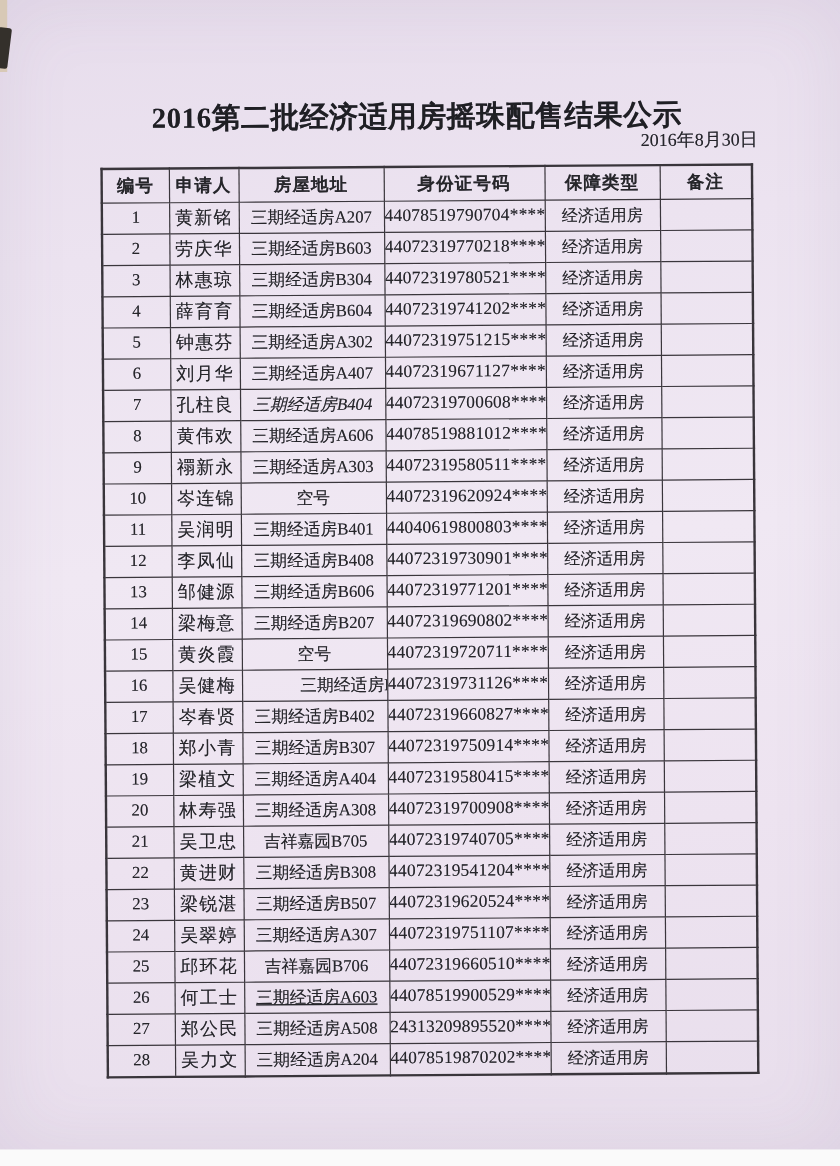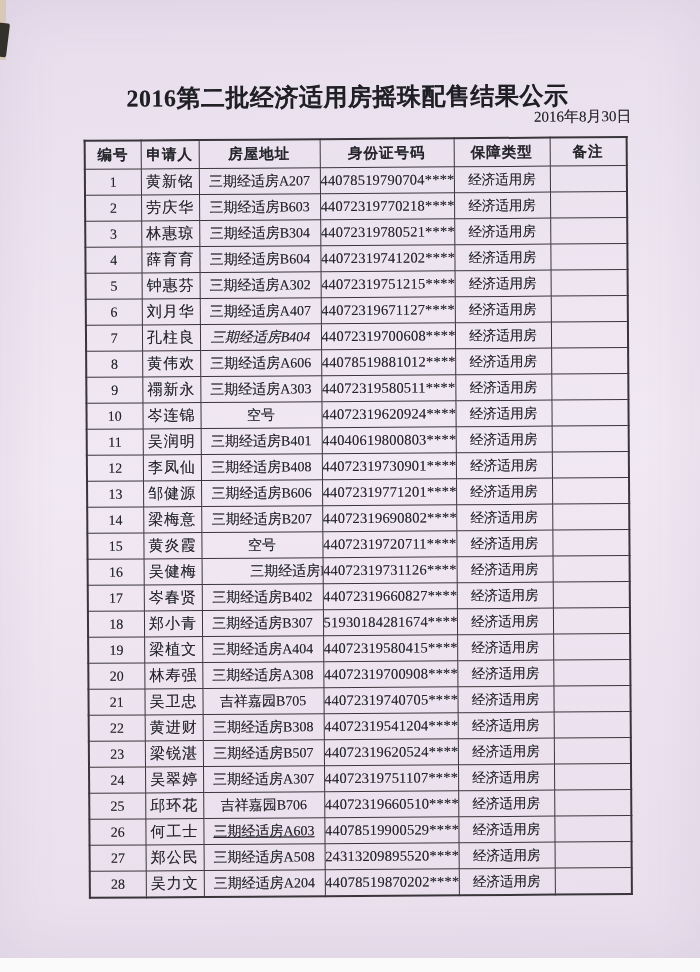--- a/index.html
+++ b/index.html
@@ -227,21 +227,21 @@
               <td class="col-applicant" style="border-color: rgb(58, 54, 60); color: rgb(38, 38, 42); margin-left: 14px;">岑春贤</td>
               <td class="col-address" style="border-color: rgb(58, 54, 60); color: rgb(38, 38, 42);">三期经适房B402</td>
               <td class="col-id_number" style="border-color: rgb(58, 54, 60); color: rgb(38, 38, 42);">44072319660827****</td>
               <td class="col-type" style="border-color: rgb(58, 54, 60); color: rgb(38, 38, 42);">经济适用房</td>
               <td class="col-remark" style="border-color: rgb(58, 54, 60); color: rgb(38, 38, 42);"></td>
             </tr>
             <tr>
               <td class="col-no" style="border-color: rgb(58, 54, 60); color: rgb(38, 38, 42);">18</td>
               <td class="col-applicant" style="border-color: rgb(58, 54, 60); color: rgb(38, 38, 42);">郑小青</td>
               <td class="col-address" style="border-color: rgb(58, 54, 60); color: rgb(38, 38, 42);">三期经适房B307</td>
-              <td class="col-id_number" style="border-color: rgb(58, 54, 60); color: rgb(38, 38, 42);">51930184281674****</td>
+              <td class="col-id_number" style="border-color: rgb(58, 54, 60); color: rgb(38, 38, 42);">44072319750914****</td>
               <td class="col-type" style="border-color: rgb(58, 54, 60); color: rgb(38, 38, 42);">经济适用房</td>
               <td class="col-remark" style="border-color: rgb(58, 54, 60); color: rgb(38, 38, 42);"></td>
             </tr>
             <tr>
               <td class="col-no" style="border-color: rgb(58, 54, 60); color: rgb(38, 38, 42);">19</td>
               <td class="col-applicant" style="border-color: rgb(58, 54, 60); color: rgb(38, 38, 42);">梁植文</td>
               <td class="col-address" style="border-color: rgb(58, 54, 60); color: rgb(38, 38, 42);">三期经适房A404</td>
               <td class="col-id_number" style="border-color: rgb(58, 54, 60); color: rgb(38, 38, 42);">44072319580415****</td>
               <td class="col-type" style="border-color: rgb(58, 54, 60); color: rgb(38, 38, 42);">经济适用房</td>
               <td class="col-remark" style="border-color: rgb(58, 54, 60); color: rgb(38, 38, 42);"></td>

